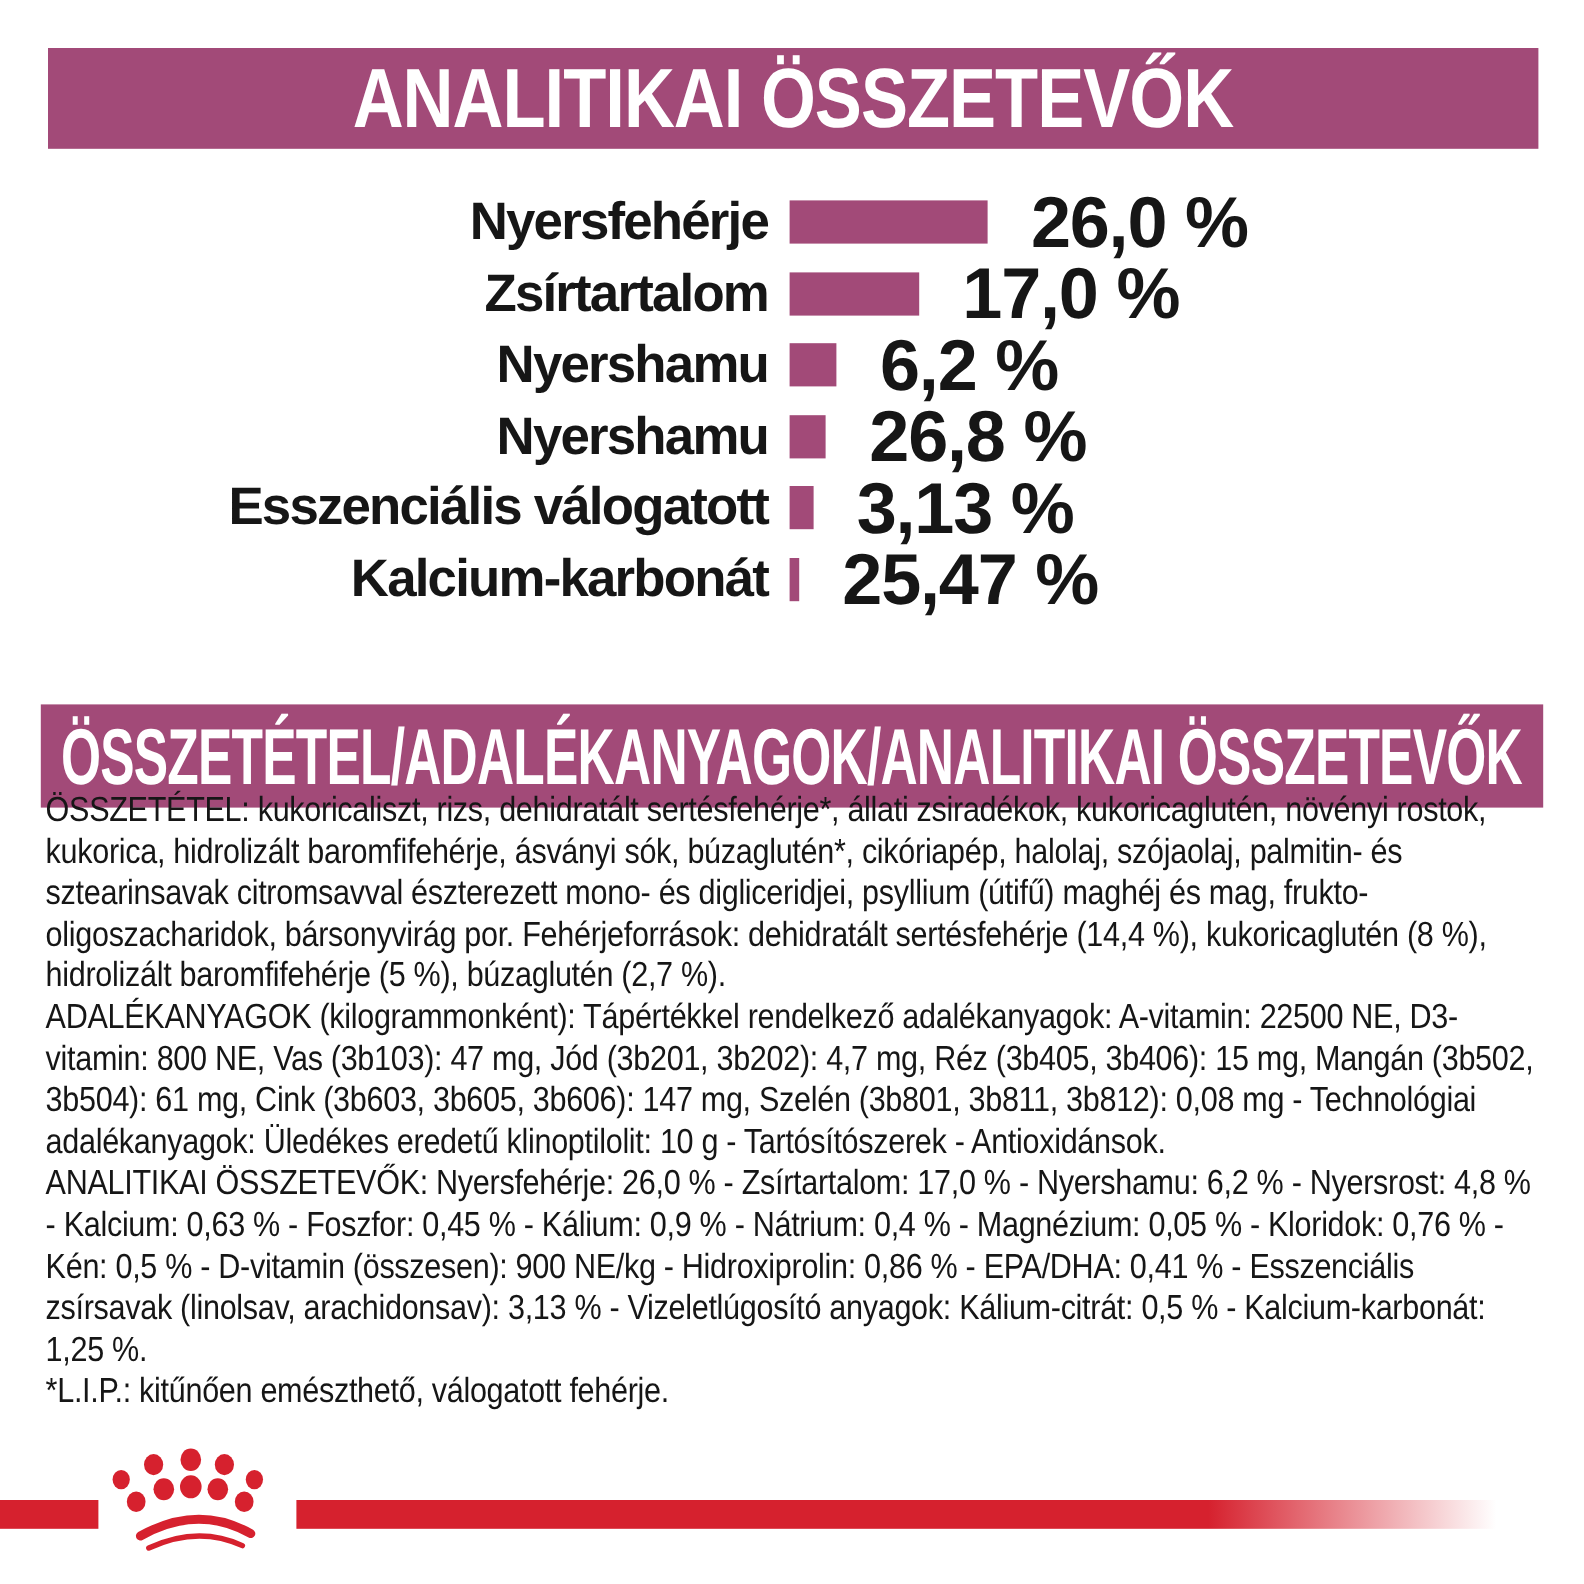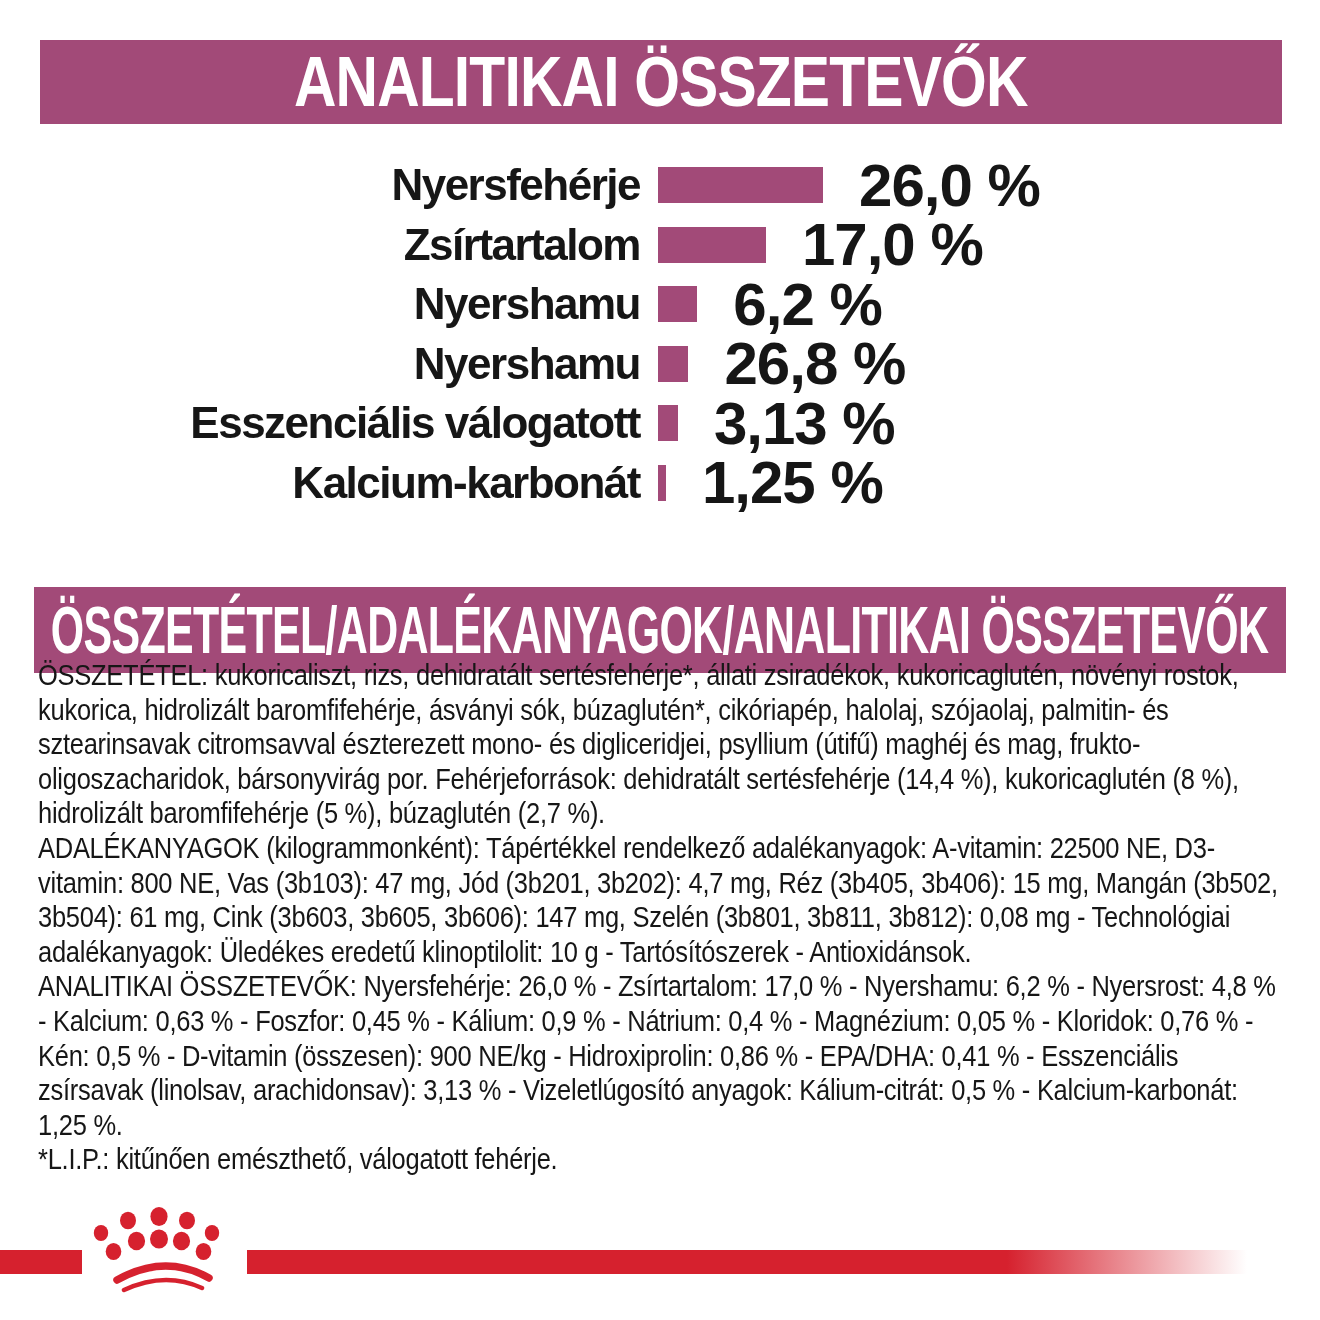--- a/index.html
+++ b/index.html
@@ -73,21 +73,21 @@
       <div class="chart-value">26,8 %</div>
     </div>
     <div class="chart-row">
       <div class="chart-label">Esszenciális válogatott</div>
       <div class="chart-bar" style="width: 19.8755px; background: rgb(162, 74, 120);"></div>
       <div class="chart-value">3,13 %</div>
     </div>
     <div class="chart-row">
       <div class="chart-label">Kalcium-karbonát</div>
       <div class="chart-bar" style="width: 7.9375px; background: rgb(162, 74, 120);"></div>
-      <div class="chart-value">1,25 %</div>
+      <div class="chart-value">25,47 %</div>
     </div>
   </div>
 
   <div class="banner" id="banner-mid">
     <span class="t">ÖSSZETÉTEL/ADALÉKANYAGOK/ANALITIKAI ÖSSZETEVŐK</span>
   </div>
 
   <div class="bodytext">
     <p>ÖSSZETÉTEL: kukoricaliszt, rizs, dehidratált sertésfehérje*, állati zsiradékok, kukoricaglutén, növényi rostok, kukorica, hidrolizált baromfifehérje, ásványi sók, búzaglutén*, cikóriapép, halolaj, szójaolaj, palmitin- és sztearinsavak citromsavval észterezett mono- és digliceridjei, psyllium (útifű) maghéj és mag, frukto-oligoszacharidok, bársonyvirág por. Fehérjeforrások: dehidratált sertésfehérje (14,4 %), kukoricaglutén (8 %), hidrolizált baromfifehérje (5 %), búzaglutén (2,7 %).</p>
     <p>ADALÉKANYAGOK (kilogrammonként): Tápértékkel rendelkező adalékanyagok: A-vitamin: 22500 NE, D3-vitamin: 800 NE, Vas (3b103): 47 mg, Jód (3b201, 3b202): 4,7 mg, Réz (3b405, 3b406): 15 mg, Mangán (3b502, 3b504): 61 mg, Cink (3b603, 3b605, 3b606): 147 mg, Szelén (3b801, 3b811, 3b812): 0,08 mg - Technológiai adalékanyagok: Üledékes eredetű klinoptilolit: 10 g - Tartósítószerek - Antioxidánsok.</p>

